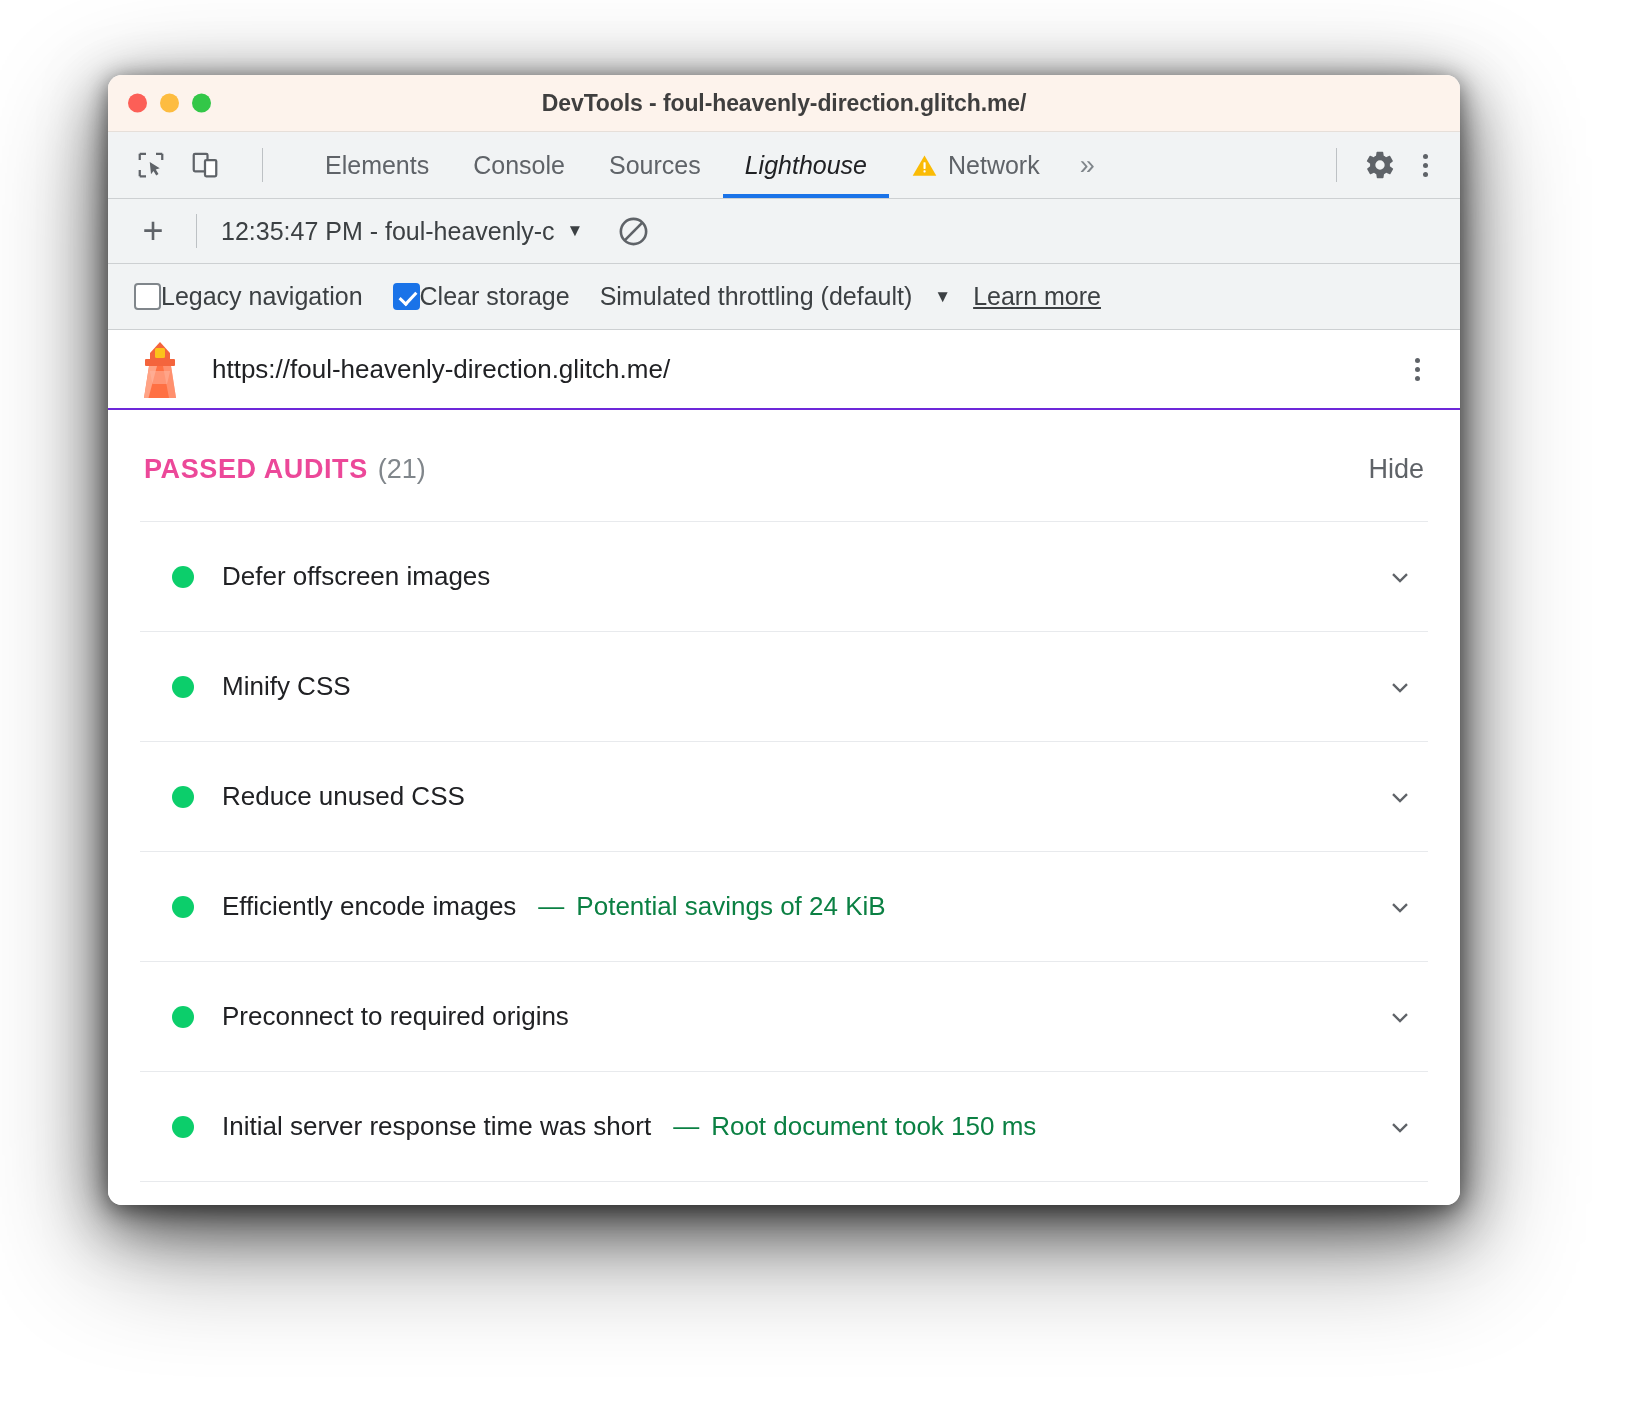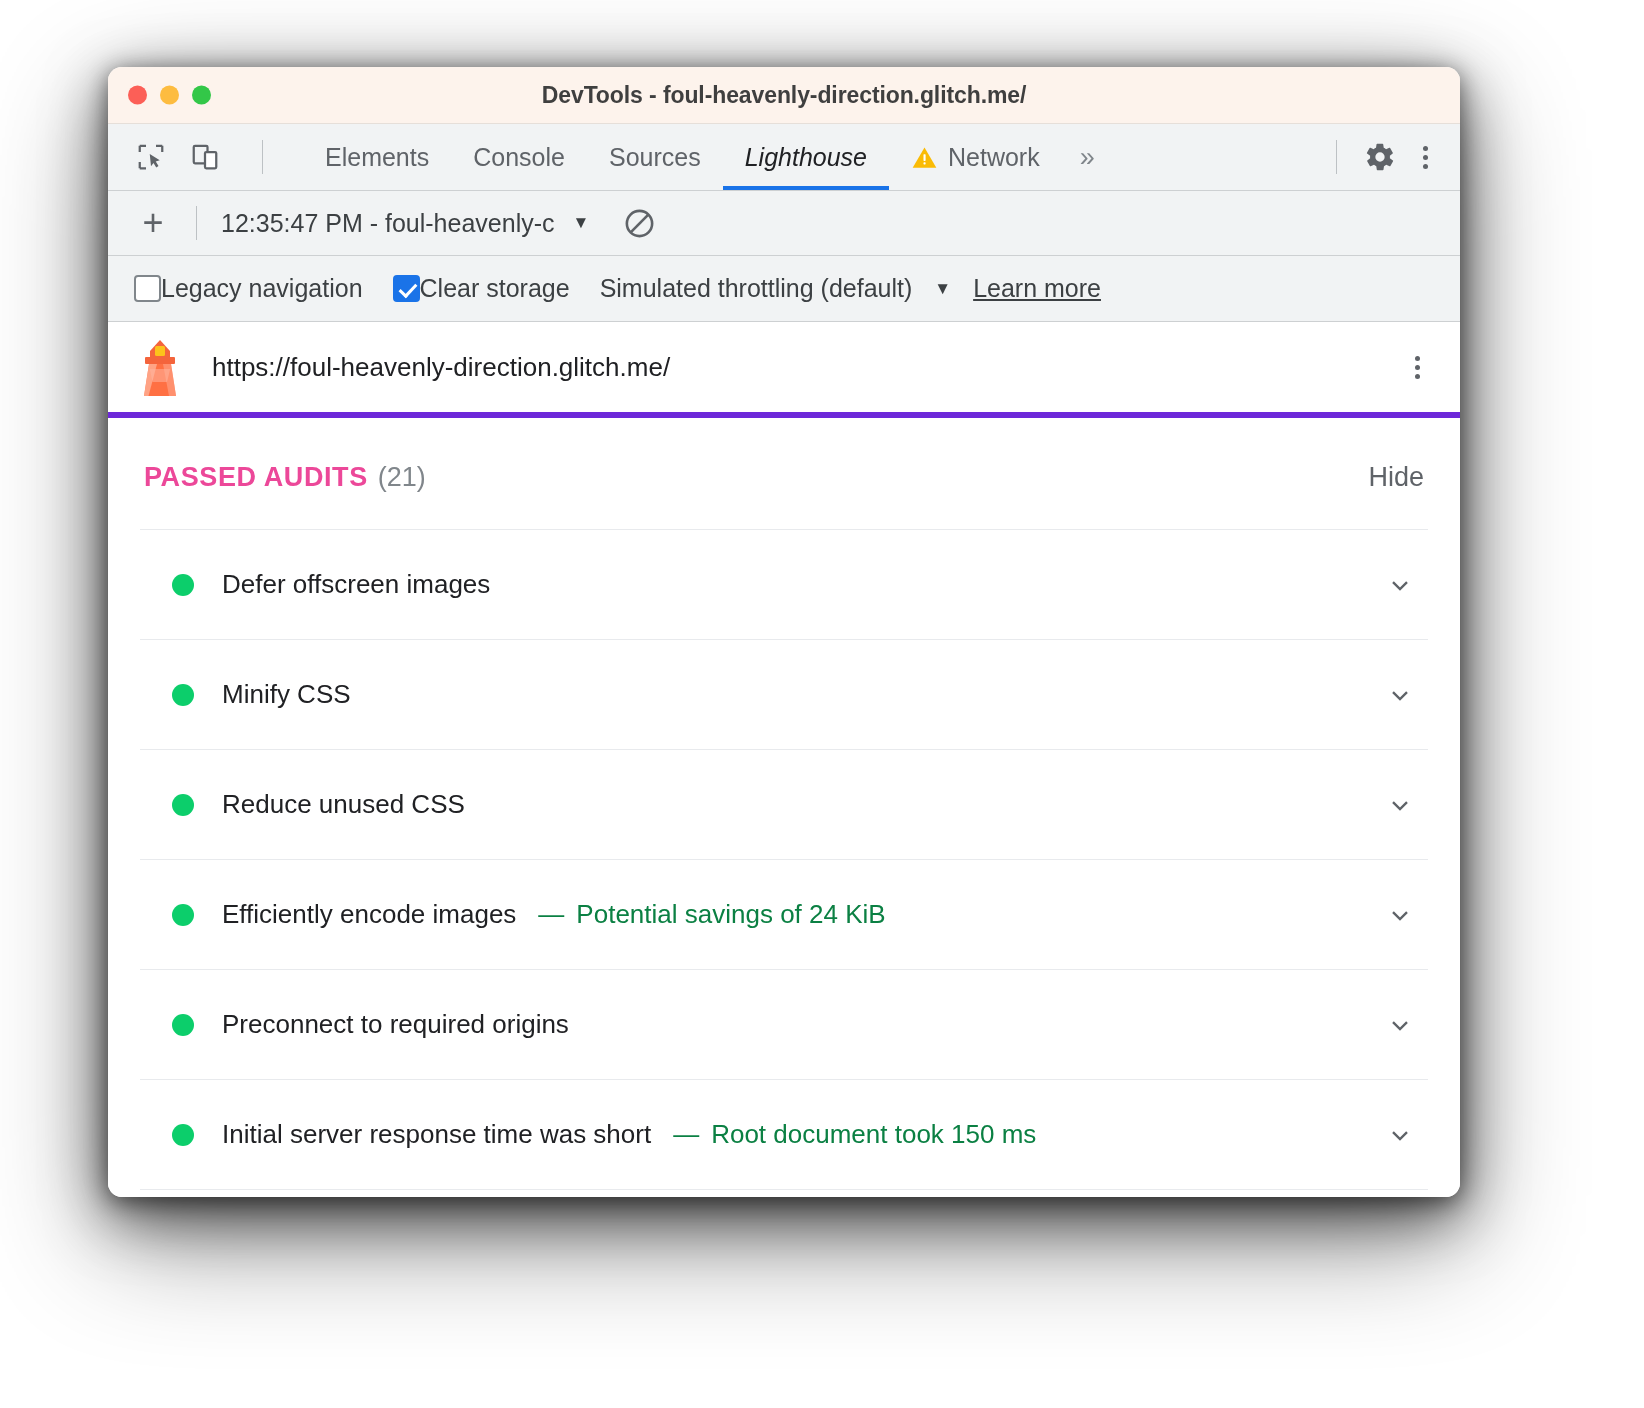--- a/index.html
+++ b/index.html
@@ -17,21 +17,21 @@
     position: absolute;
     left: 0; top: 0;
     width: 1644px;
     height: 1408px;
     background: #ffffff;
   }
 
   .window {
     position: absolute;
     left: 108px;
-    top: 67px;
+    top: 75px;
     width: 1352px;
     height: 1130px;
     background: #ffffff;
     border-radius: 14px;
     box-shadow: 0 18px 60px rgba(0,0,0,0.62),
                 0 4px 22px rgba(0,0,0,0.48),
                 0 40px 120px rgba(0,0,0,0.45);
     overflow: hidden;
     display: flex;
     flex-direction: column;
@@ -163,21 +163,21 @@
     color: #5f6368;
     width: 50px;
     text-align: center;
     line-height: 1;
     cursor: default;
     font-weight: 300;
   }
   .report-select {
     display: flex;
     align-items: center;
-    gap: 18px;
+    gap: 12px;
     font-size: 25px;
     color: #3c4043;
     cursor: default;
     padding: 4px 6px;
     max-width: 440px;
   }
   .report-select .label {
     overflow: hidden;
     text-overflow: clip;
     white-space: nowrap;
@@ -238,23 +238,23 @@
     margin-right: 22px;
   }
   .learn-more {
     color: #3c4043;
     text-decoration: underline;
     cursor: default;
   }
 
   
   .urlbar {
-    height: 96px;
+    height: 80px;
     background: #ffffff;
-    border-bottom: 6px solid #6d28d9;
+    border-bottom: 2px solid #6d28d9;
     flex: 0 0 auto;
     display: flex;
     align-items: center;
     padding: 0 26px 0 28px;
   }
   .lh-icon { width: 48px; height: 58px; flex: 0 0 auto; }
   .url-text {
     margin-left: 28px;
     font-size: 26px;
     color: #202124;

